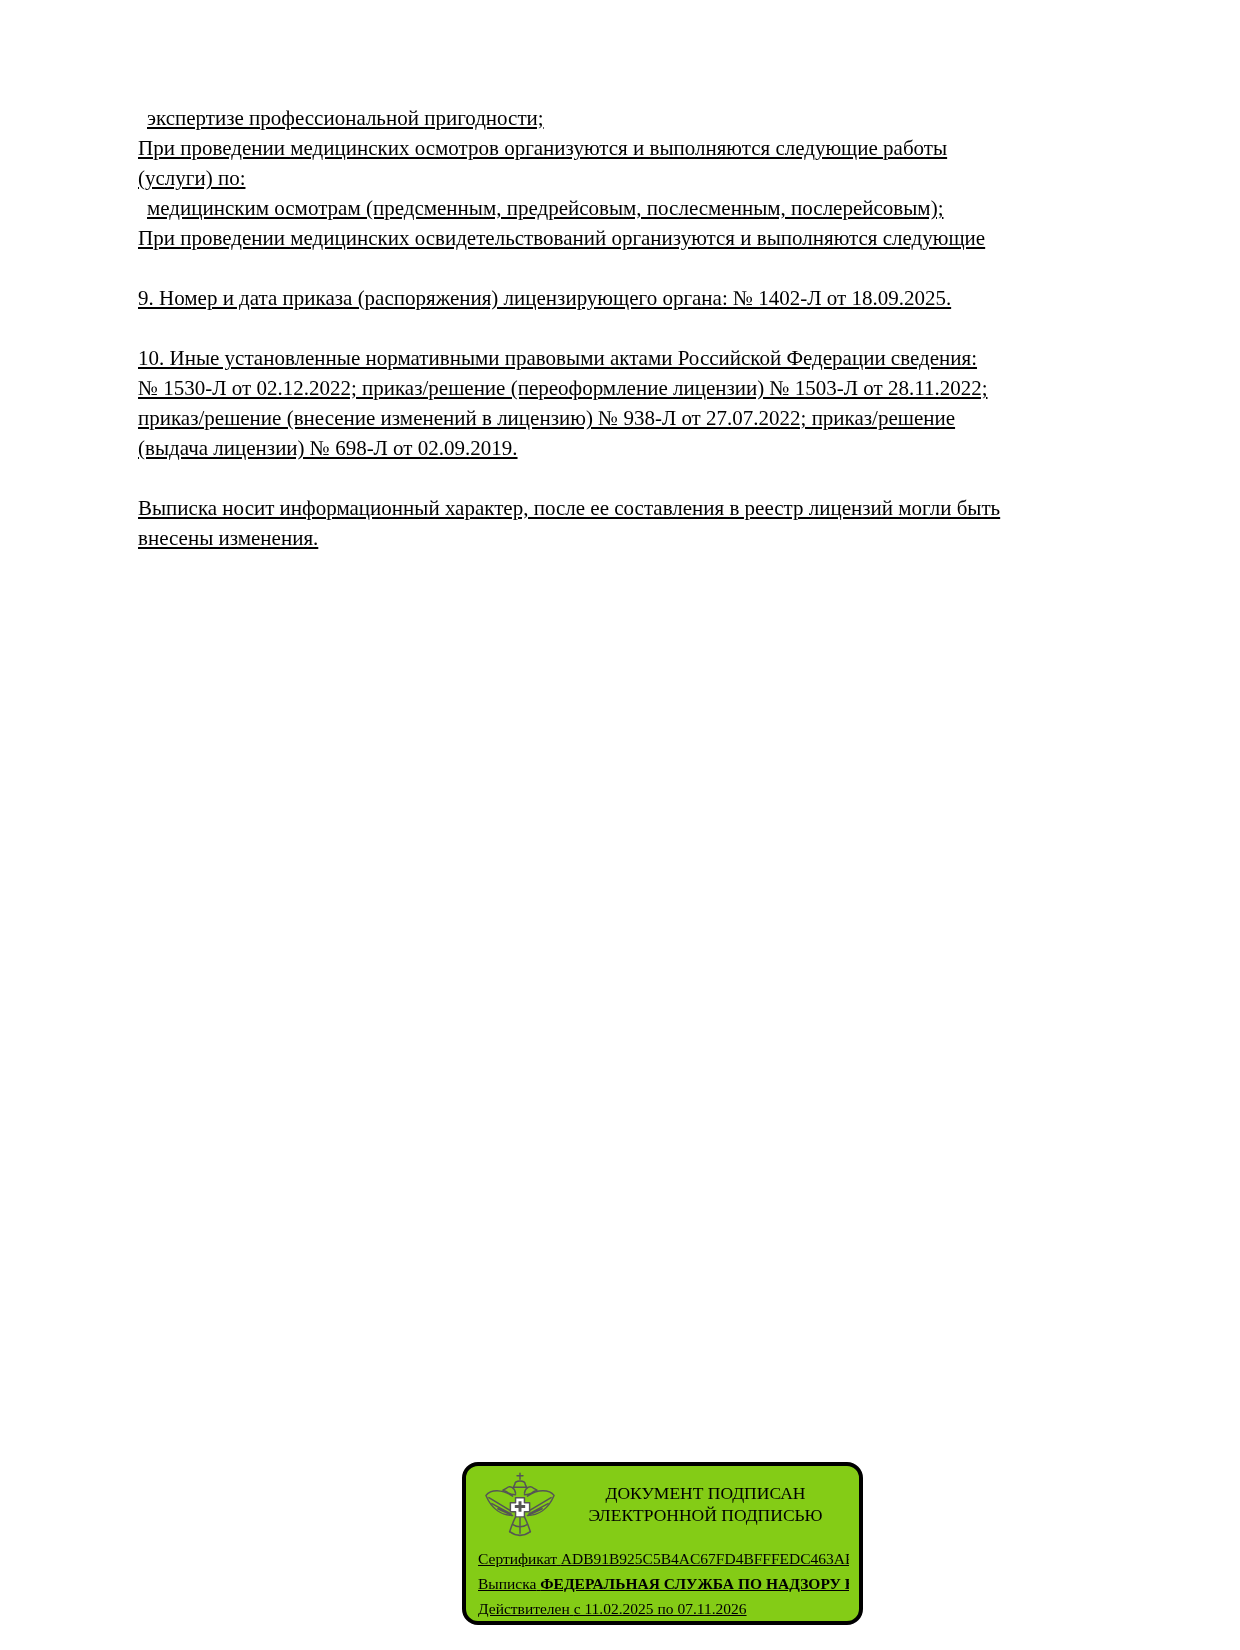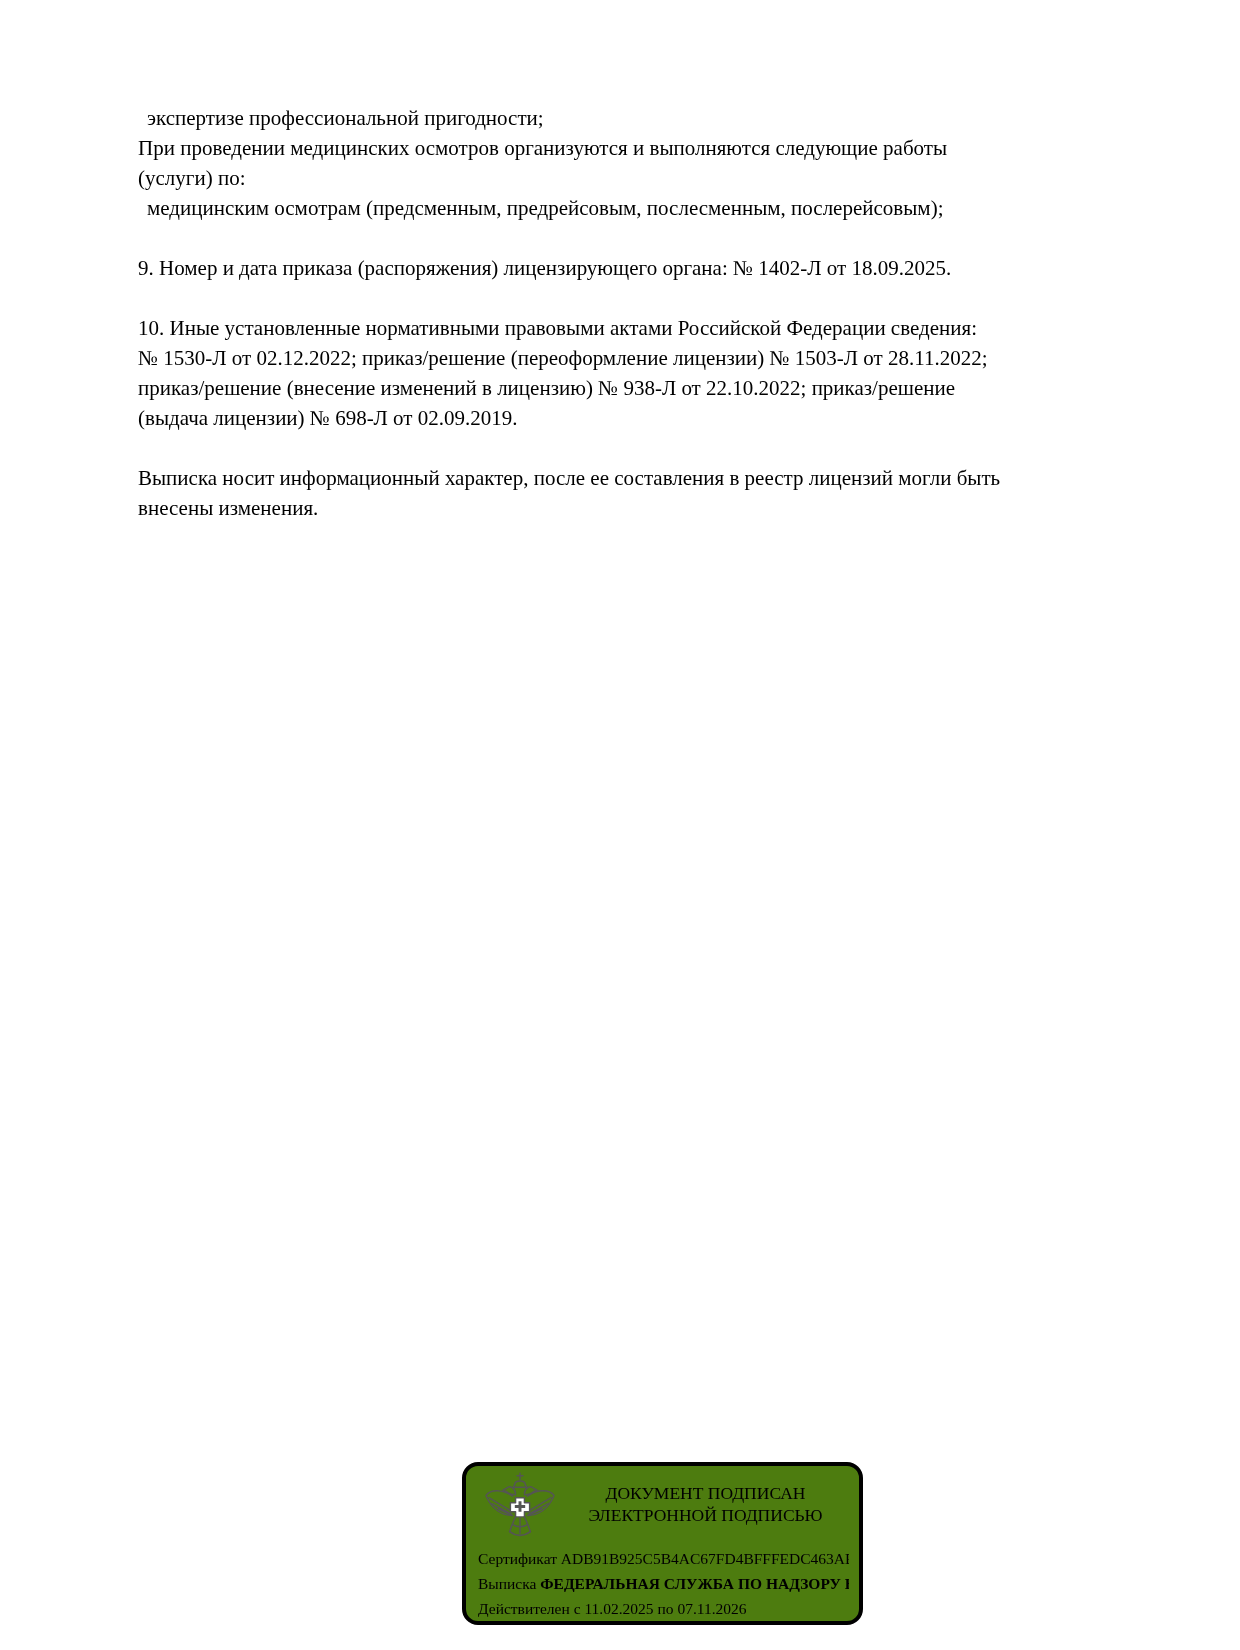--- a/index.html
+++ b/index.html
@@ -12,35 +12,35 @@
     font-family: "Liberation Serif", serif;
     overflow: hidden;
   }
   .doc-text {
     position: absolute;
     left: 138px;
     top: 103px;
     font-size: 21px;
     line-height: 30px;
   }
-  .line { white-space: nowrap; }
+  .line { white-space: nowrap; text-decoration: underline; }
   .line.indent { padding-left: 9px; }
   .para-gap { height: 30px; }
 
   .stamp {
     position: absolute;
     left: 462px;
     top: 1462px;
     width: 401px;
     height: 163px;
     box-sizing: border-box;
     border: 4px solid #000000;
     border-radius: 16px;
     overflow: hidden;
-    background: #4d7c0f;
+    background: #84cc16;
   }
   .stamp-header {
     display: flex;
     align-items: flex-start;
     padding: 5px 6px 0 16px;
   }
   .emblem { width: 76px; height: 74px; flex: 0 0 auto; }
   .emblem svg { width: 76px; height: 74px; display: block; }
   .stamp-title {
     flex: 1;
@@ -60,30 +60,31 @@
 </head>
 <body>
 
 <div class="page">
 
   <div class="doc-text">
     <div class="line indent">экспертизе профессиональной пригодности;</div>
     <div class="line">При проведении медицинских осмотров организуются и выполняются следующие работы</div>
     <div class="line">(услуги) по:</div>
     <div class="line indent">медицинским осмотрам (предсменным, предрейсовым, послесменным, послерейсовым);</div>
+    <div class="line">При проведении медицинских освидетельствований организуются и выполняются следующие</div>
 
     <div class="para-gap"></div>
 
     <div class="line">9. Номер и дата приказа (распоряжения) лицензирующего органа: № 1402-Л от 18.09.2025.</div>
 
     <div class="para-gap"></div>
 
     <div class="line">10. Иные установленные нормативными правовыми актами Российской Федерации сведения:</div>
     <div class="line">№ 1530-Л от 02.12.2022; приказ/решение (переоформление лицензии) № 1503-Л от 28.11.2022;</div>
-    <div class="line">приказ/решение (внесение изменений в лицензию) № 938-Л от 22.10.2022; приказ/решение</div>
+    <div class="line">приказ/решение (внесение изменений в лицензию) № 938-Л от 27.07.2022; приказ/решение</div>
     <div class="line">(выдача лицензии) № 698-Л от 02.09.2019.</div>
 
     <div class="para-gap"></div>
 
     <div class="line">Выписка носит информационный характер, после ее составления в реестр лицензий могли быть</div>
     <div class="line">внесены изменения.</div>
   </div>
 
   <div class="stamp">
     <div class="stamp-header">

